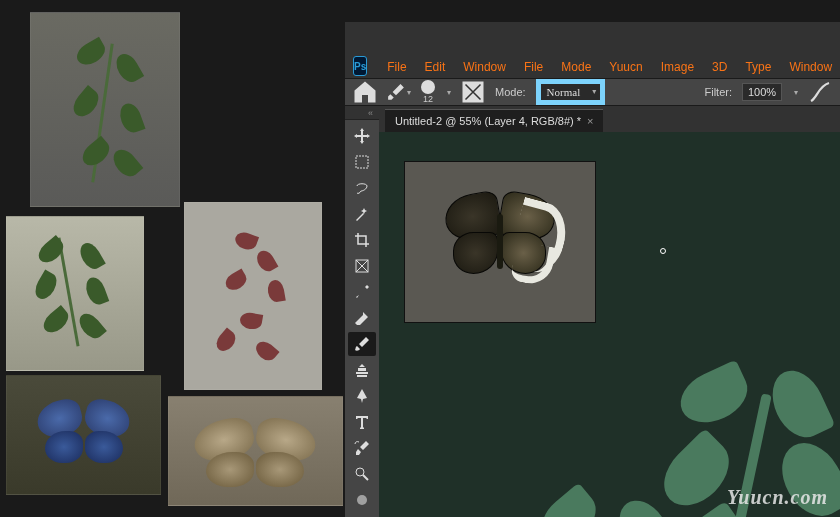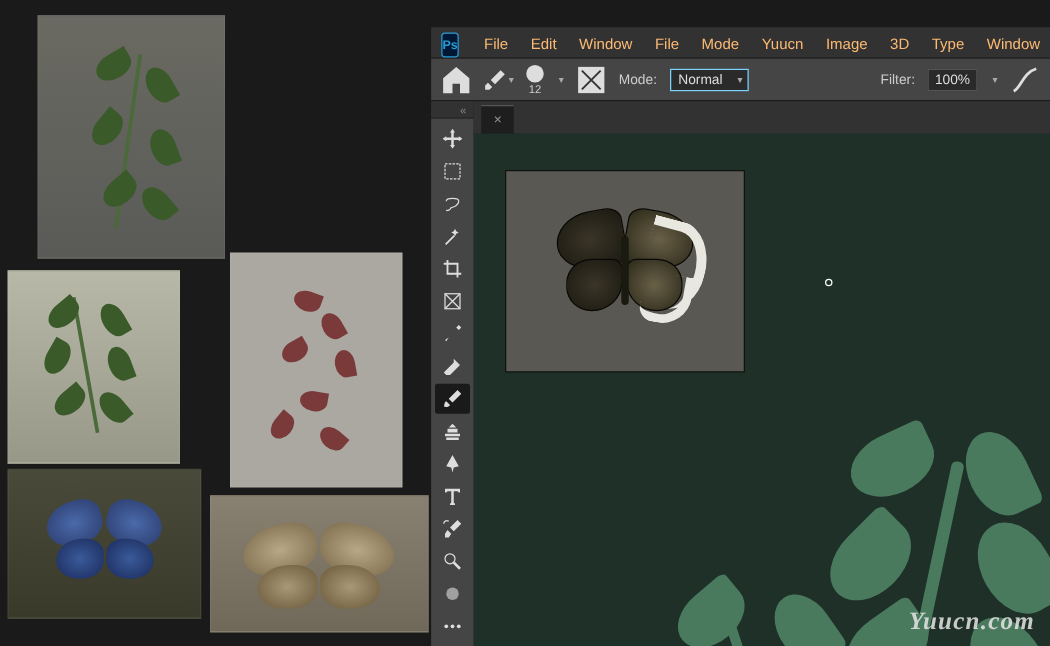--- a/index.html
+++ b/index.html
@@ -20,31 +20,31 @@
   .ref1 .leaf { background:#3a5a2a; width:30px; height:20px; }
   .ref2 .stem { position:absolute; left:60px; top:20px; width:3px; height:110px; background:#4a6a3a; transform:rotate(-10deg); }
   .ref2 .leaf { background:#3a5a2a; width:28px; height:18px; }
   .ref3 .leaf { background:#7a3a3a; width:22px; height:16px; }
   .bfly { position:absolute; }
   .bfly .wing { position:absolute; border-radius:60% 40% 50% 50%; }
   
   
   .ps-window { position: absolute; left: 345px; top: 22px; width: 495px; height: 495px; background: #323232; display: flex; flex-direction: column; }
   
-  .menubar { height: 28px; background: #323232; display: flex; align-items: flex-end; padding: 0 8px; gap: 2px; border-bottom: 1px solid #1a1a1a; }
+  .menubar { height: 28px; background: #323232; display: flex; align-items: flex-start; padding: 0 8px; gap: 2px; border-bottom: 1px solid #1a1a1a; margin-top: 34px; }
   .ps-icon { width: 20px; height: 20px; background: #001833; border: 1px solid #2a9bd6; border-radius: 3px; display: flex; align-items: center; justify-content: center; font-size: 10px; font-weight: bold; color: #2a9bd6; margin-right: 10px; }
-  .menu-item { padding: 4px 8px; cursor: default; color: #fdba74; }
+  .menu-item { padding: 4px 8px; cursor: default; color: #f97316; }
   
   .options-bar { height: 38px; background: #454545; display: flex; align-items: center; padding: 0 8px; gap: 10px; border-bottom: 1px solid #1a1a1a; }
   .opt-btn { width: 24px; height: 24px; display: flex; align-items: center; justify-content: center; cursor: default; }
   .brush-preview { display: flex; flex-direction: column; align-items: center; }
   .brush-dot { width: 14px; height: 14px; border-radius: 50%; background: #ddd; }
   .brush-size { font-size: 9px; color: #ccc; }
   .mode-label { font-size: 11px; color: #ccc; text-align: right; }
-  .mode-select { background: #2a2a2a; border: 1px solid #7dd3fc; color: #ddd; padding: 2px 20px 2px 6px; font-size: 11px; position: relative; }
+  .mode-select { background: #2a2a2a; border: 5px solid #7dd3fc; color: #ddd; padding: 2px 20px 2px 6px; font-size: 11px; position: relative; font-family: Liberation Serif, serif; }
   .opacity-input { background: #2a2a2a; border: 1px solid #555; color: #ddd; padding: 2px 4px; width: 40px; font-size: 11px; text-align: center; }
   .chev { font-size: 8px; color: #aaa; margin-left: 2px; }
   
   .work-row { flex: 1; display: flex; }
   .work-stack { display:flex; flex-direction:column; }
   .collapse-strip { height:14px; background:#323232; display:flex; align-items:center; justify-content:flex-end; padding-right:6px; font-size:9px; color:#888; border-bottom:1px solid #222;}
   .toolbar { width: 34px; background: #454545; display: flex; flex-direction: column; align-items: center; padding: 4px 0; gap: 2px; }
   .tool { width: 28px; height: 24px; display: flex; align-items: center; justify-content: center; cursor: default; border-radius: 2px; color: #ddd; }
   .tool.active { background: #1a1a1a; }
   .tool svg { width: 16px; height: 16px; }
@@ -272,20 +272,21 @@
               <circle fill="#ddd" cx="8" cy="8" r="1.5"></circle>
               <circle fill="#ddd" cx="13" cy="8" r="1.5"></circle>
             </svg>
           </div>
       </div>
     </div>
 
     <div class="doc-area">
       <div class="tab-bar">
         <div class="doc-tab">
+          <span>Untitled-2 @ 55% (Layer 4, RGB/8#) *</span>
           <span class="tab-close">×</span>
         </div>
       </div>
       <div class="canvas-area">
         <div class="artboard">
           <div class="canvas-bfly">
             <div class="cb-wing cb-wl-t"></div>
             <div class="cb-wing cb-wl-b"></div>
             <div class="cb-wing cb-wr-t"></div>
             <div class="cb-wing cb-wr-b"></div>

